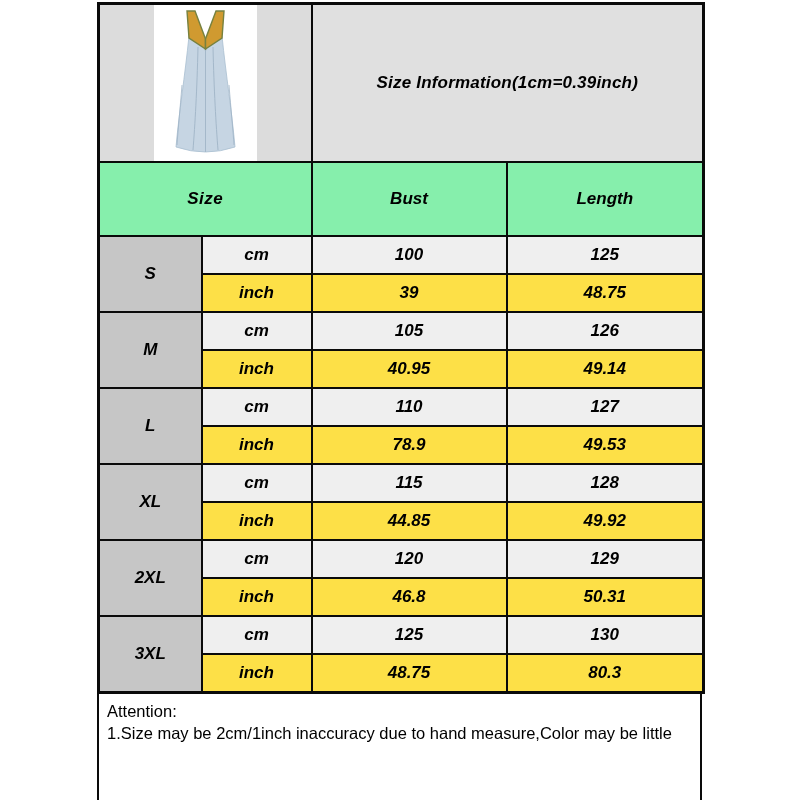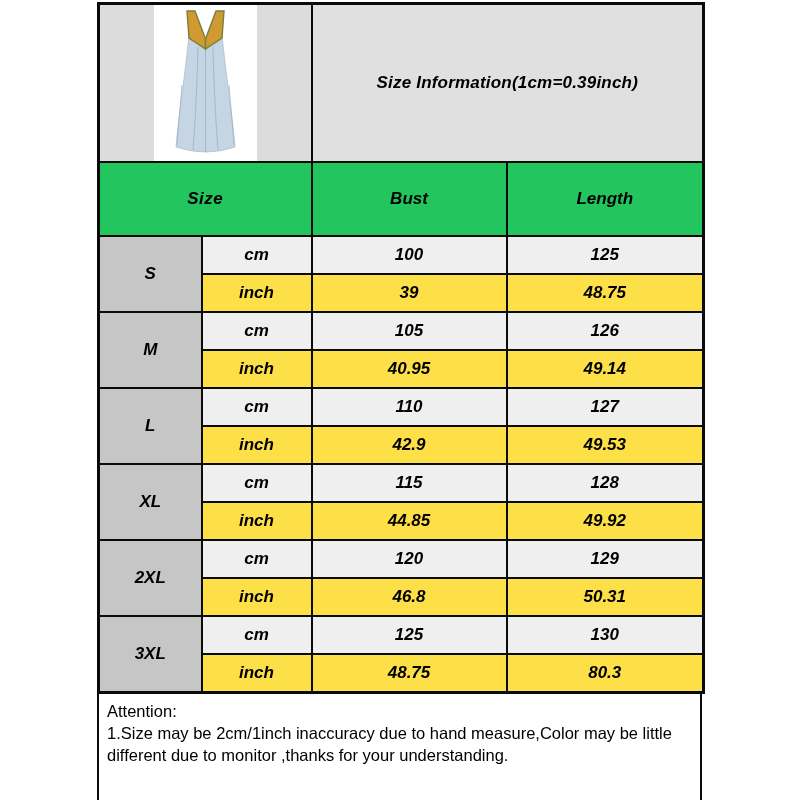--- a/index.html
+++ b/index.html
@@ -16,21 +16,21 @@
   }
   table.size-table td{
     border:2px solid #0a0a0a;text-align:center;vertical-align:middle;
     font-weight:bold;font-size:17px;padding:0;overflow:hidden;
   }
   .top-row td{height:156px;}
   .img-cell{background:#dcdcdc;}
   .photo{width:103px;height:156px;background:#ffffff;margin:0 auto;
          display:flex;align-items:center;justify-content:center;}
   .title-cell{background:#e0e0e0;font-size:21px;letter-spacing:0.2px;}
-  .head-row td{height:72px;background:#22c55e;}
+  .head-row td{height:72px;background:#86efac;}
   .size-head{font-size:34px;letter-spacing:0.5px;}
   .col-head{font-size:18px;}
   .data-row td{height:36px;}
   .size-label{background:#c6c6c6;}
   .cm-row td{background:#efefef;}
   .cm-row td.size-label{background:#c6c6c6;}
   .inch-row td{background:#fde047;}
   .group-start td{border-top-width:3px;margin-top:10px;}
   .attention{
     border:2px solid #0a0a0a;border-top:none;background:#ffffff;
@@ -101,21 +101,21 @@
       </tr>
 
       <tr class="data-row cm-row group-start">
         <td rowspan="2" class="size-label">L</td>
         <td class="unit">cm</td>
         <td>110</td>
         <td>127</td>
       </tr>
       <tr class="data-row inch-row">
         <td class="unit">inch</td>
-        <td>42.9</td>
+        <td>78.9</td>
         <td>49.53</td>
       </tr>
 
       <tr class="data-row cm-row group-start">
         <td rowspan="2" class="size-label">XL</td>
         <td class="unit">cm</td>
         <td>115</td>
         <td>128</td>
       </tr>
       <tr class="data-row inch-row">
@@ -146,15 +146,14 @@
         <td class="unit">inch</td>
         <td>48.75</td>
         <td>80.3</td>
       </tr>
     </tbody>
   </table>
 
   <div class="attention">
     <div>Attention:</div>
     <div>1.Size may be 2cm/1inch inaccuracy due to hand measure,Color may be little</div>
-    <div>different due to monitor ,thanks for your understanding.</div>
   </div>
 </div>
 
 </body></html>

